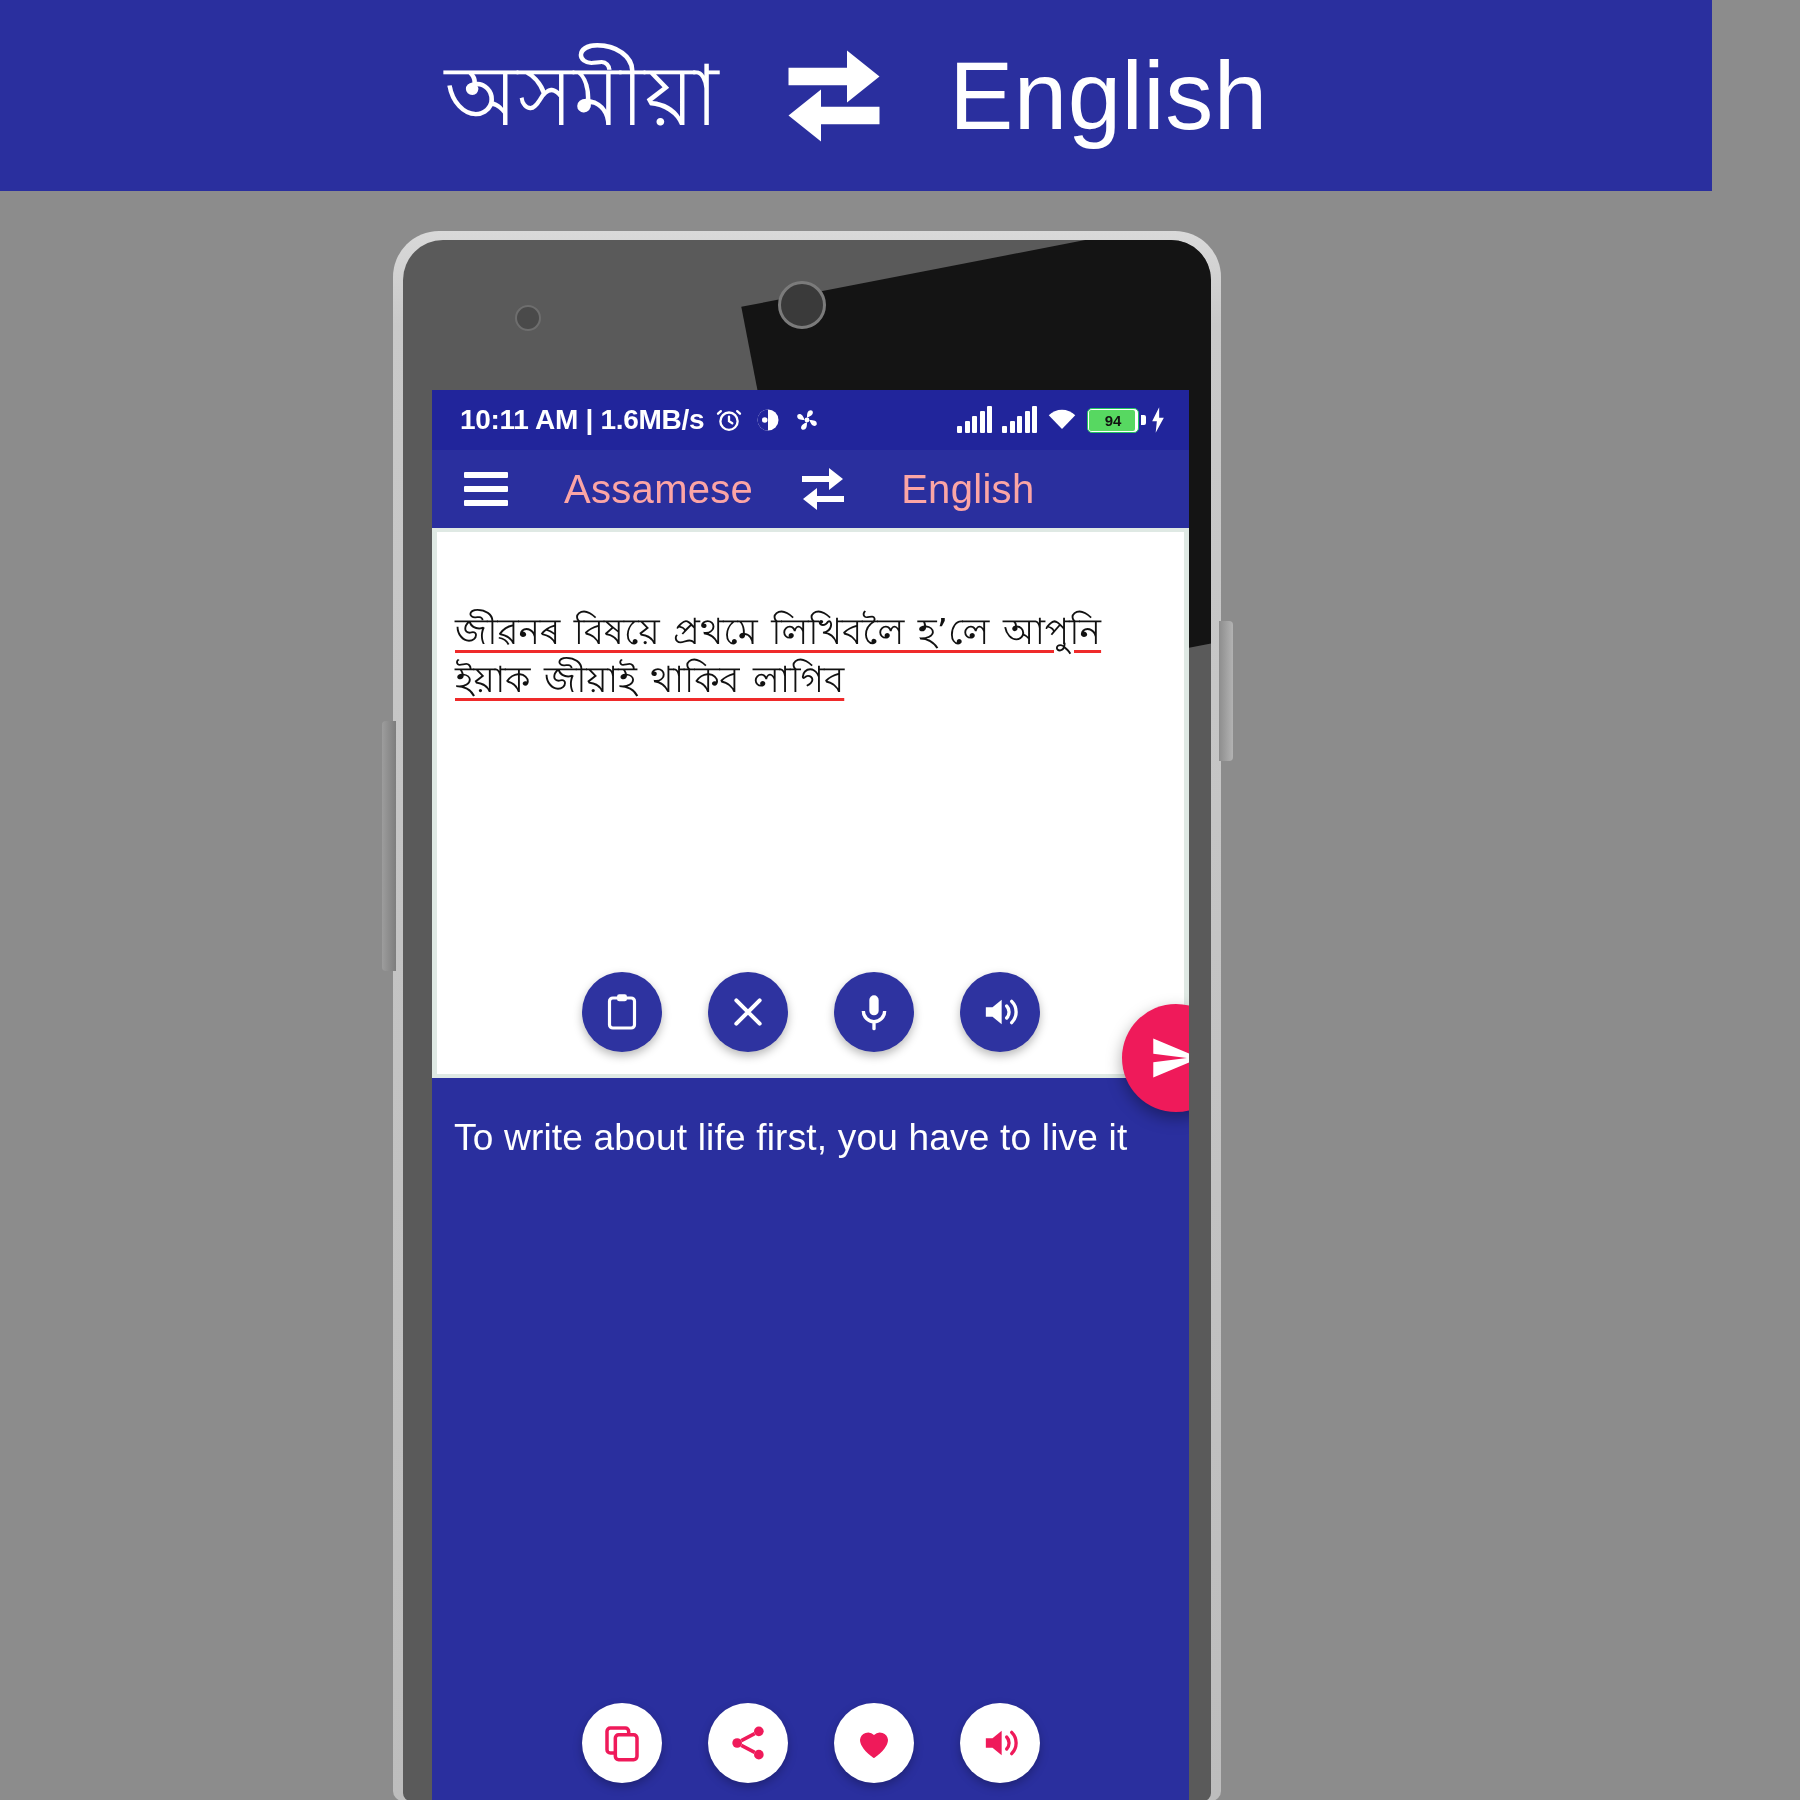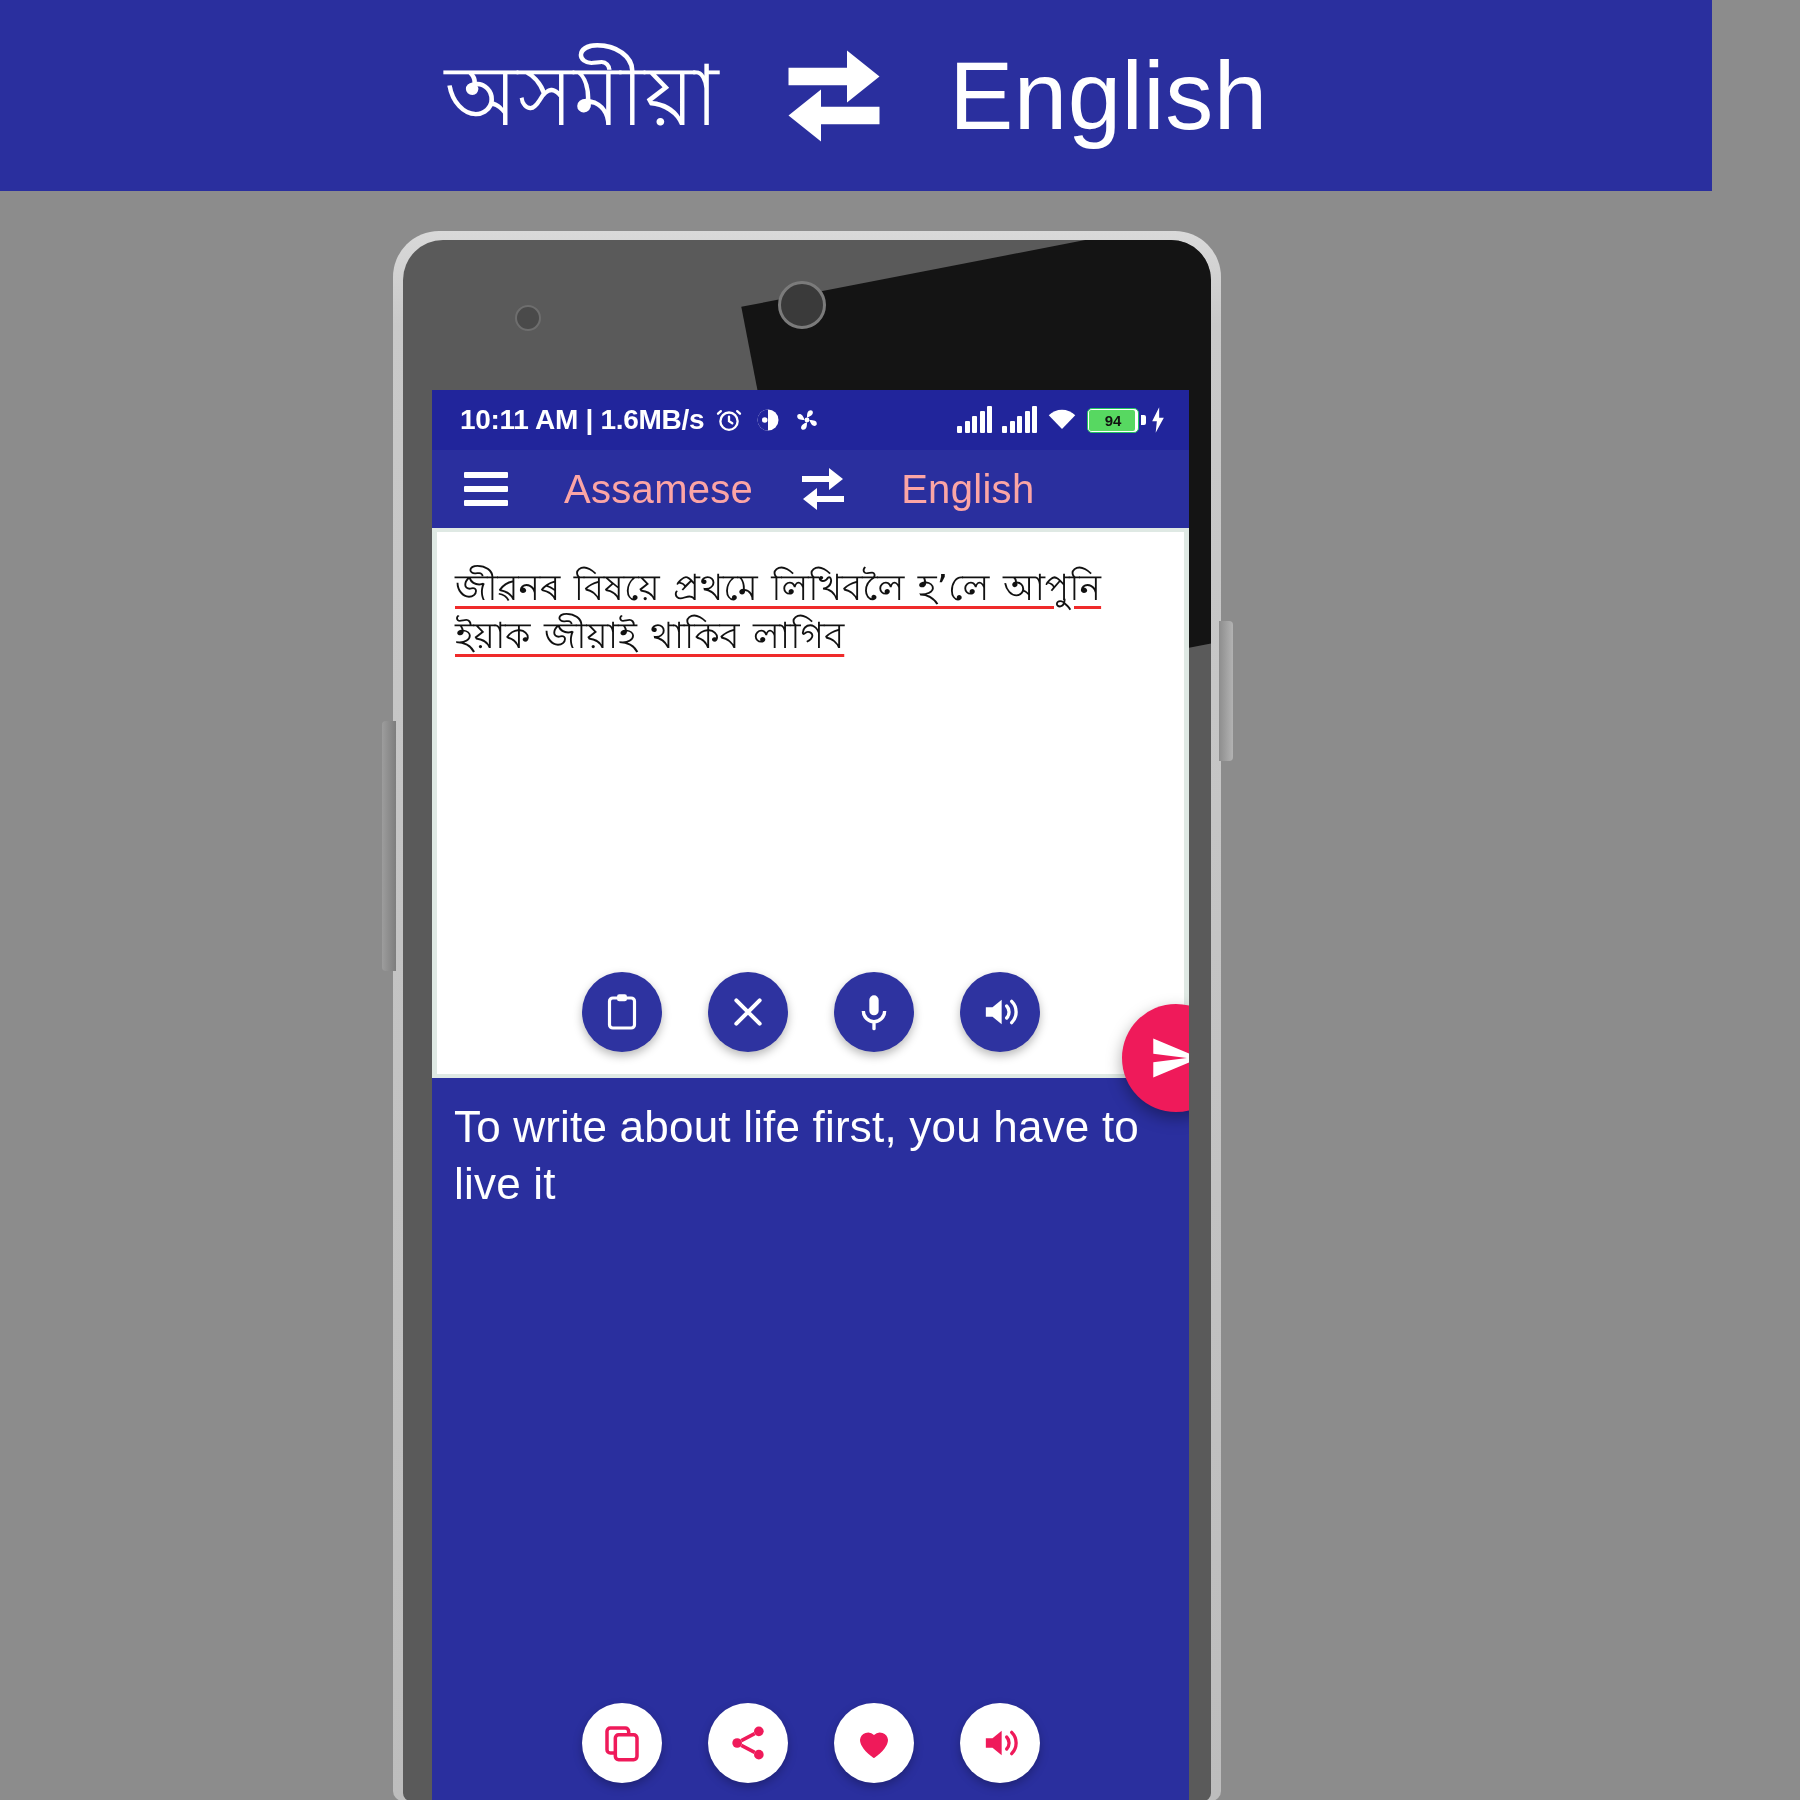--- a/index.html
+++ b/index.html
@@ -152,20 +152,21 @@
   }
   #source-text{
     padding:32px 20px 0 18px;
     font-family:"DejaVu Sans","Liberation Sans",sans-serif;
     font-size:36px; line-height:1.33; color:#111;
     text-decoration:underline;
     text-decoration-color:#ef2a2a;
     text-decoration-thickness:3px;
     text-underline-offset:6px;
     word-spacing:2px;
+    margin-top:44px;
   }
   #source-actions{
     position:absolute; left:0; right:0; bottom:22px;
     display:flex; justify-content:center; gap:46px;
   }
   .fab-blue{
     width:80px; height:80px; border-radius:50%;
     background:#2e33a0;
     display:flex; align-items:center; justify-content:center;
     box-shadow:0 4px 10px rgba(0,0,0,.28);
@@ -183,22 +184,22 @@
     cursor:pointer; z-index:20;
   }
   #send-fab svg{ width:52px; height:52px; }
 
   
   #result-panel{
     position:relative; height:727px; background:#2a2f9e;
     border-top:4px solid #dfe9e4;
   }
   #result-text{
-    padding:20px 24px 0 22px;
-    color:#fff; font-size:44px; line-height:1.3; letter-spacing:.2px;
+    padding:36px 24px 0 22px;
+    color:#fff; font-size:37px; line-height:1.3; letter-spacing:.2px;
   }
   #result-actions{
     position:absolute; left:0; right:0; bottom:18px;
     display:flex; justify-content:center; gap:46px;
   }
   .fab-white{
     width:80px; height:80px; border-radius:50%;
     background:#fff;
     display:flex; align-items:center; justify-content:center;
     box-shadow:0 4px 10px rgba(0,0,0,.25);

